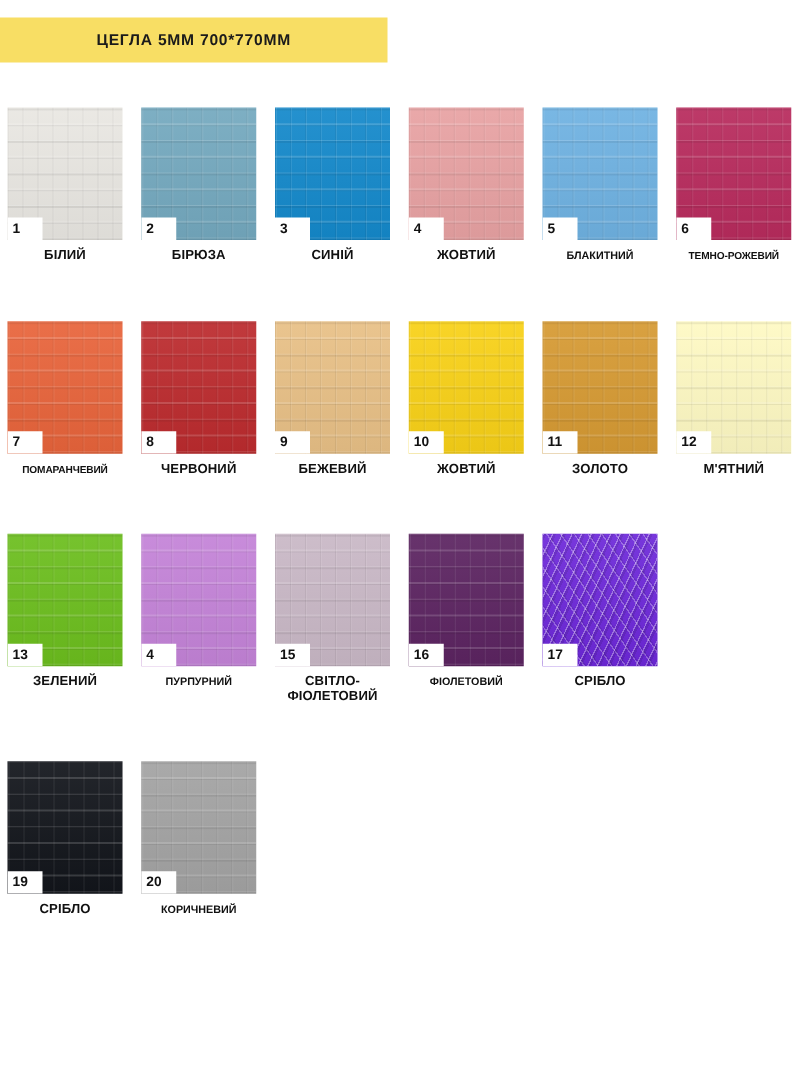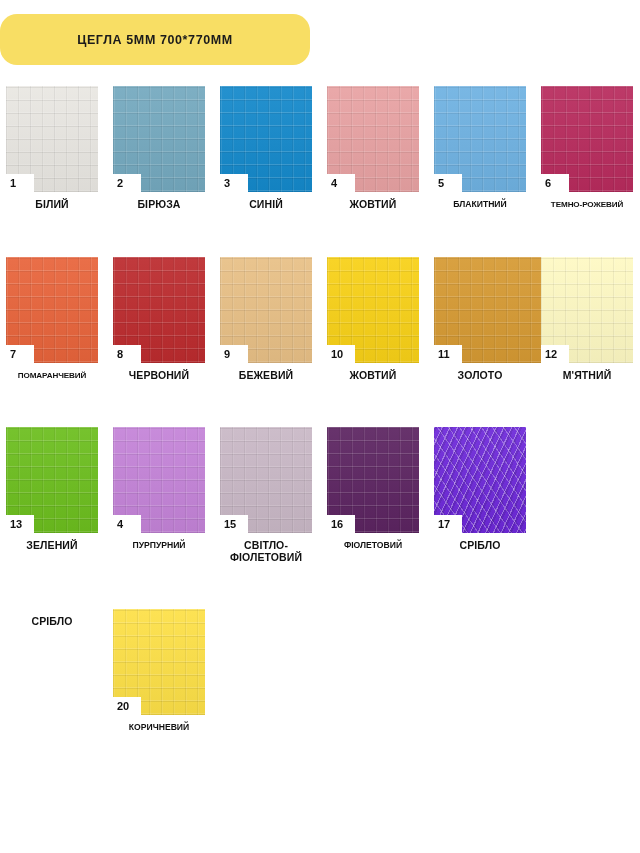--- a/index.html
+++ b/index.html
@@ -14,26 +14,25 @@
     font-family: "Liberation Sans", sans-serif;
     overflow: hidden;
   }
 
   
   #header-banner {
     position: absolute;
     left: 0;
     top: 14px;
     width: 310px;
-    height: 51px;
+    height: 36px;
     background: #F8DE64;
     display: flex;
     align-items: center;
     justify-content: center;
-    border-radius: 17px;
   }
   #header-title {
     font-size: 12.5px;
     font-weight: bold;
     letter-spacing: 0.6px;
     color: #1b1b1b;
     white-space: nowrap;
   }
 
   
@@ -254,21 +253,21 @@
       </div>
       <div class="swatch-cell">
         <div class="swatch-tile" style="background: rgb(248, 209, 23);">
           <div class="brick-tex"></div>
           <div class="tile-shade"></div>
           <div class="num-badge">10</div>
         </div>
         <div class="swatch-label">ЖОВТИЙ</div>
       </div>
       <div class="swatch-cell">
-        <div class="swatch-tile" style="background: rgb(214, 154, 51); padding-left: 44px;">
+        <div class="swatch-tile" style="background: rgb(214, 154, 51);">
           <div class="brick-tex"></div>
           <div class="tile-shade"></div>
           <div class="num-badge">11</div>
         </div>
         <div class="swatch-label">ЗОЛОТО</div>
       </div>
       <div class="swatch-cell">
         <div class="swatch-tile" style="background: #fef9c3;">
           <div class="brick-tex"></div>
           <div class="tile-shade"></div>
@@ -315,24 +314,29 @@
         <div class="swatch-tile" style="background: #6d28d9;">
           <div class="foil-tex"></div>
           <div class="tile-shade"></div>
           <div class="num-badge">17</div>
         </div>
         <div class="swatch-label">СРІБЛО</div>
       </div>
     </div>
     <div class="swatch-row">
       <div class="swatch-cell">
+        <div class="swatch-tile" style="background: rgb(18, 21, 27);">
+          <div class="brick-tex"></div>
+          <div class="tile-shade"></div>
+          <div class="num-badge">19</div>
+        </div>
         <div class="swatch-label">СРІБЛО</div>
       </div>
       <div class="swatch-cell">
-        <div class="swatch-tile" style="background: #fde047;">
+        <div class="swatch-tile" style="background: #a3a3a3;">
           <div class="brick-tex"></div>
           <div class="tile-shade"></div>
           <div class="num-badge">20</div>
         </div>
         <div class="swatch-label small">КОРИЧНЕВИЙ</div>
       </div>
     </div>
   </div>
 
 </body></html>

